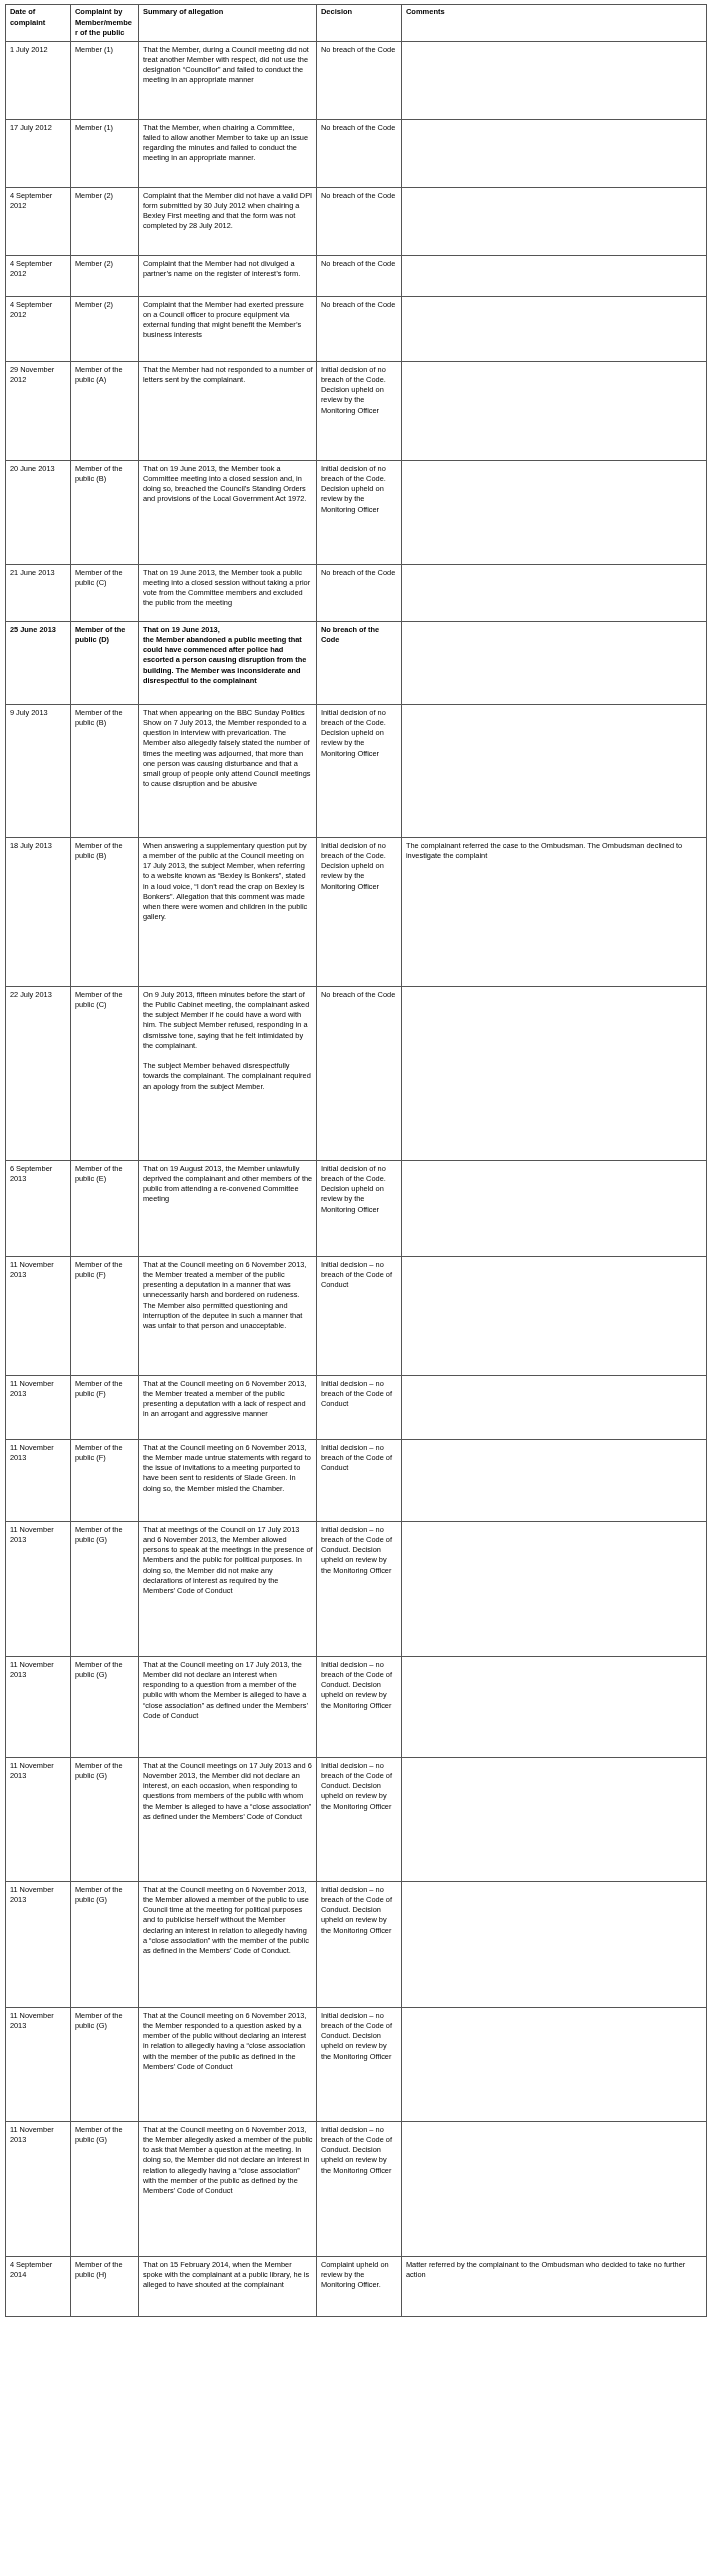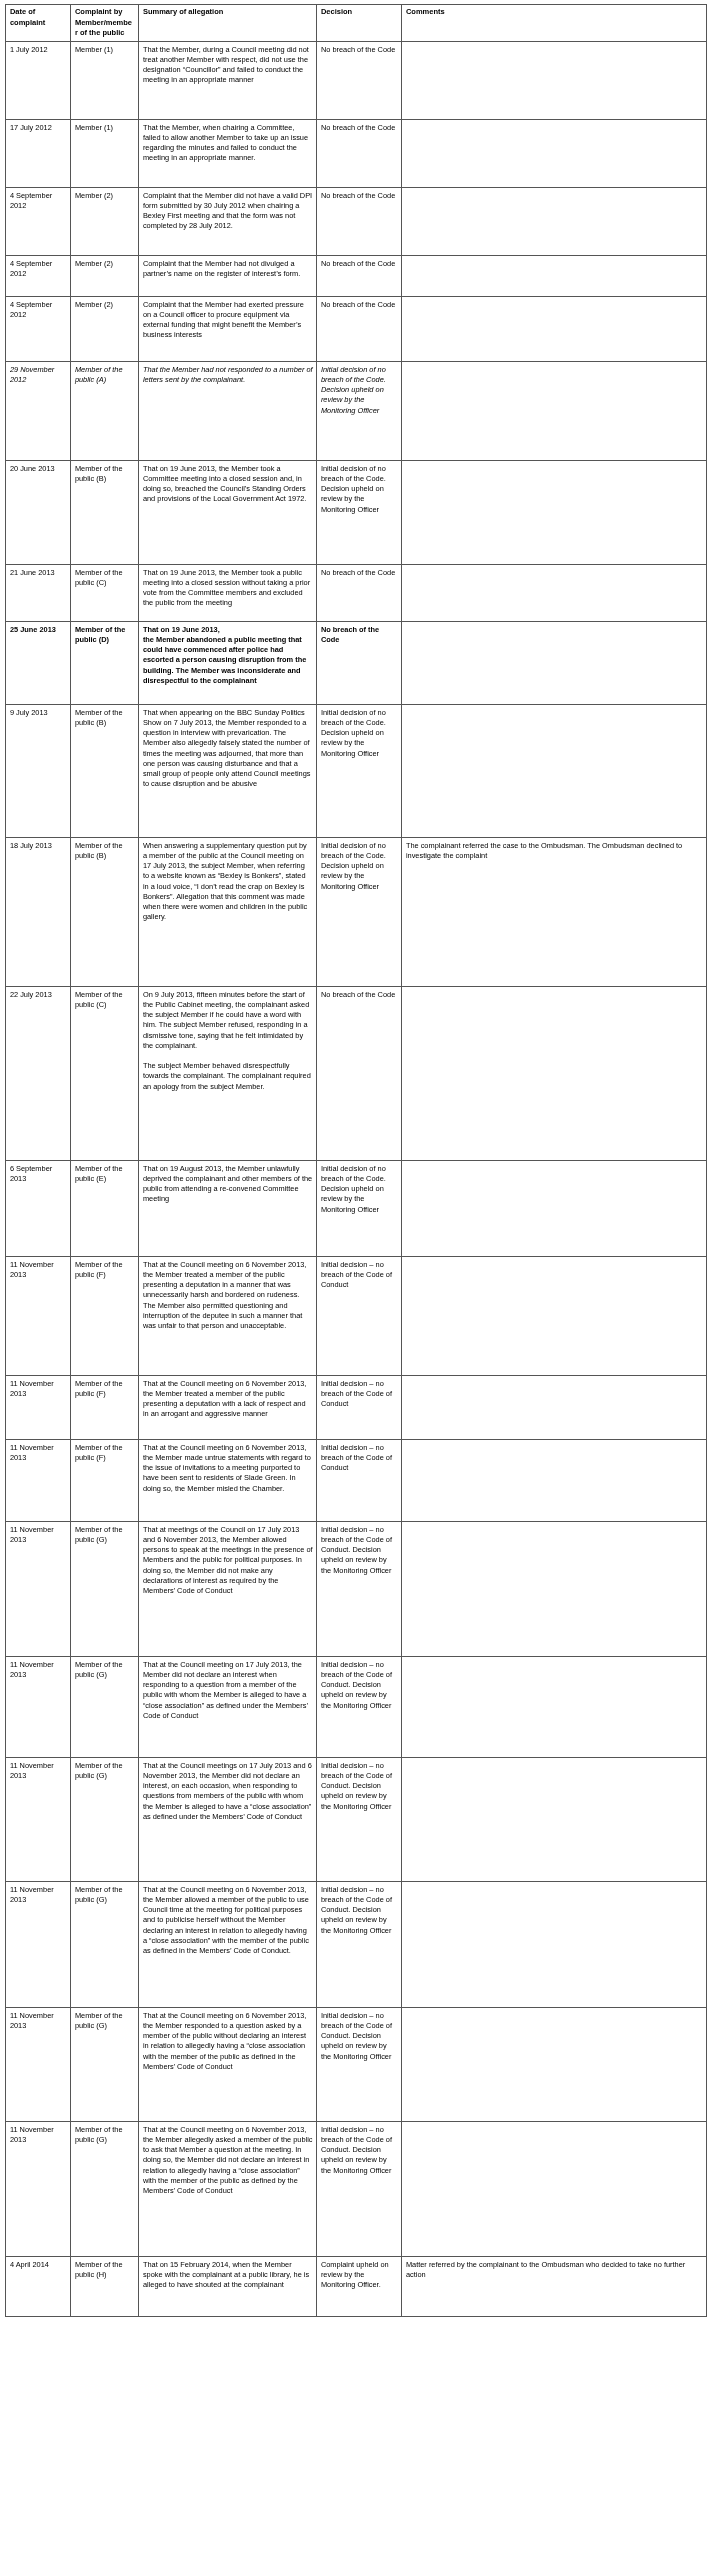--- a/index.html
+++ b/index.html
@@ -105,21 +105,21 @@
           <td class="cell-decision">No breach of the Code</td>
           <td class="cell-comments"></td>
         </tr>
         <tr style="height: 65px;">
           <td class="cell-date">4 September 2012</td>
           <td class="cell-by">Member (2)</td>
           <td class="cell-summary">Complaint that the Member had exerted pressure on a Council officer to procure equipment via external funding that might benefit the Member’s business interests</td>
           <td class="cell-decision">No breach of the Code</td>
           <td class="cell-comments"></td>
         </tr>
-        <tr style="height: 99px; font-style: italic;">
+        <tr style="height: 99px;">
           <td class="cell-date">29 November 2012</td>
           <td class="cell-by">Member of the public (A)</td>
           <td class="cell-summary">That the Member had not responded to a number of letters sent by the complainant.</td>
           <td class="cell-decision">Initial decision of no breach of the Code. Decision upheld on review by the Monitoring Officer</td>
           <td class="cell-comments"></td>
         </tr>
         <tr style="height: 104px;">
           <td class="cell-date">20 June 2013</td>
           <td class="cell-by">Member of the public (B)</td>
           <td class="cell-summary">That on 19 June 2013, the Member took a Committee meeting into a closed session and, in doing so, breached the Council's Standing Orders and provisions of the Local Government Act 1972.</td>
@@ -228,21 +228,21 @@
           <td class="cell-comments"></td>
         </tr>
         <tr style="height: 135px;">
           <td class="cell-date">11 November 2013</td>
           <td class="cell-by">Member of the public (G)</td>
           <td class="cell-summary">That at the Council meeting on 6 November 2013, the Member allegedly asked a member of the public to ask that Member a question at the meeting. In doing so, the Member did not declare an interest in relation to allegedly having a “close association” with the member of the public as defined by the Members’ Code of Conduct</td>
           <td class="cell-decision">Initial decision – no breach of the Code of Conduct. Decision upheld on review by the Monitoring Officer</td>
           <td class="cell-comments"></td>
         </tr>
         <tr style="height: 60px;">
-          <td class="cell-date">4 April 2014</td>
+          <td class="cell-date">4 September 2014</td>
           <td class="cell-by">Member of the public (H)</td>
           <td class="cell-summary">That on 15 February 2014, when the Member spoke with the complainant at a public library, he is alleged to have shouted at the complainant</td>
           <td class="cell-decision">Complaint upheld on review by the Monitoring Officer.</td>
           <td class="cell-comments">Matter referred by the complainant to the Ombudsman who decided to take no further action</td>
         </tr>
       </tbody>
   </table>
 </div>
 
 

